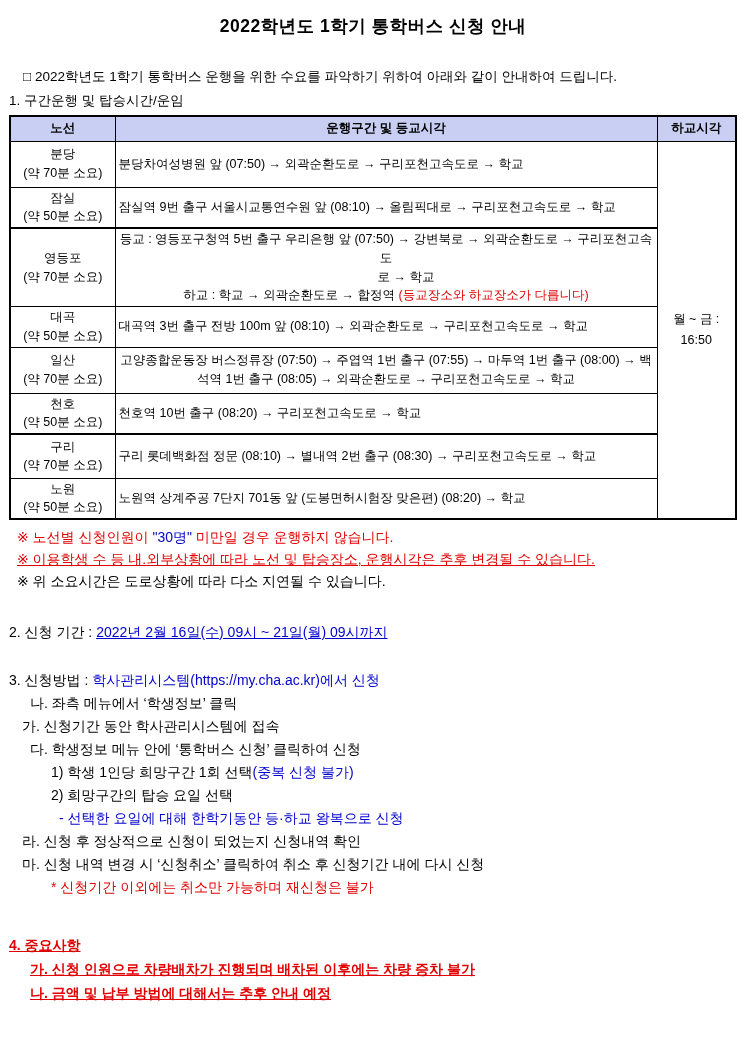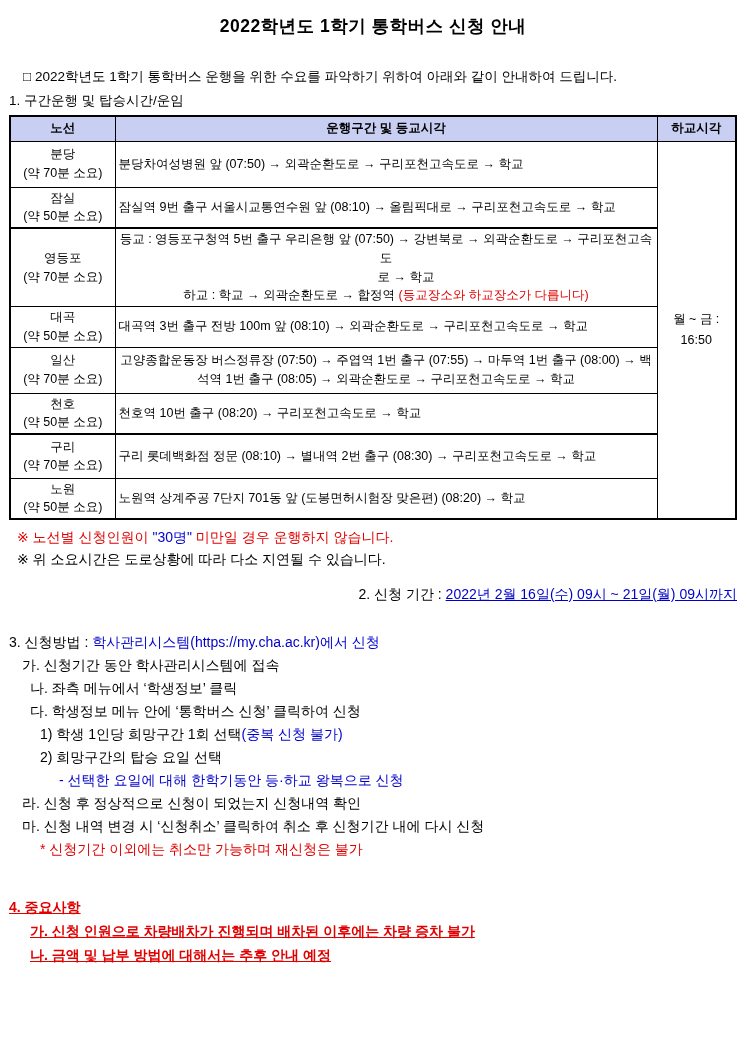--- a/index.html
+++ b/index.html
@@ -67,26 +67,26 @@
   tr.r6 td { height: 44px; }
   tr.r7 td { height: 37px; }
   .indent2 { padding-left: 40px; }
 
   .red  { color: #e00000; }
   .blue { color: #0000cc; }
   .ul   { text-decoration: underline; }
   .b    { font-weight: bold; }
 
   .notes { margin-top: 6px; margin-left: 8px; font-size: 14px; line-height: 22px; }
-  .sec2 { margin-top: 16px; font-size: 14px; text-align: right; }
+  .sec2 { margin-top: 32px; font-size: 14px; }
   .sec3 { margin-top: 27px; font-size: 14px; }
   .sec3 .line { line-height: 23px; }
   .ind1 { margin-left: 13px; }
   .ind2 { margin-left: 21px; }
-  .ind3 { margin-left: 31px; }
+  .ind3 { margin-left: 42px; }
   .ind4 { margin-left: 50px; }
   .sec4 { margin-top: 34px; font-size: 14px; }
   .sec4 .line { line-height: 24px; }
 </style>
 </head>
 <body>
 
 <div class="page">
 
   <div class="doc-title">2022학년도 1학기 통학버스 신청 안내</div>
@@ -177,31 +177,32 @@
         <div>노원</div>
         <div>(약 50분 소요)</div>
       </td>
       <td class="sched-cell">노원역 상계주공 7단지 701동 앞 (도봉면허시험장 맞은편) (08:20) → 학교</td>
     </tr>
   </tbody>
     </table>
 
   <div class="notes">
     <div class="red"><span>※ 노선별 신청인원이 </span><span class="blue">"30명"</span><span> 미만일 경우 운행하지 않습니다.</span></div>
+    <div class="red ul">※ 이용학생 수 등 내.외부상황에 따라 노선 및 탑승장소, 운행시각은 추후 변경될 수 있습니다.</div>
     <div>※ 위 소요시간은 도로상황에 따라 다소 지연될 수 있습니다.</div>
   </div>
 
   <div class="sec2">
     <span>2. 신청 기간 : </span><span class="blue ul">2022년 2월 16일(수) 09시 ~ 21일(월) 09시까지</span>
   </div>
 
   <div class="sec3">
     <div class="line"><span>3. 신청방법 : </span><span class="blue">학사관리시스템(https://my.cha.ac.kr)에서 신청</span></div>
+    <div class="line ind2">나. 좌측 메뉴에서 ‘학생정보’ 클릭</div>
     <div class="line ind1">가. 신청기간 동안 학사관리시스템에 접속</div>
-    <div class="line ind2">나. 좌측 메뉴에서 ‘학생정보’ 클릭</div>
     <div class="line ind2">다. 학생정보 메뉴 안에 ‘통학버스 신청’ 클릭하여 신청</div>
     <div class="line ind3"><span>1) 학생 1인당 희망구간 1회 선택</span><span class="blue">(중복 신청 불가)</span></div>
     <div class="line ind3">2) 희망구간의 탑승 요일 선택</div>
     <div class="line ind4 blue">- 선택한 요일에 대해 한학기동안 등·하교 왕복으로 신청</div>
     <div class="line ind1">라. 신청 후 정상적으로 신청이 되었는지 신청내역 확인</div>
     <div class="line ind1">마. 신청 내역 변경 시 ‘신청취소’ 클릭하여 취소 후 신청기간 내에 다시 신청</div>
     <div class="line ind3 red">* 신청기간 이외에는 취소만 가능하며 재신청은 불가</div>
   </div>
 
   <div class="sec4">

